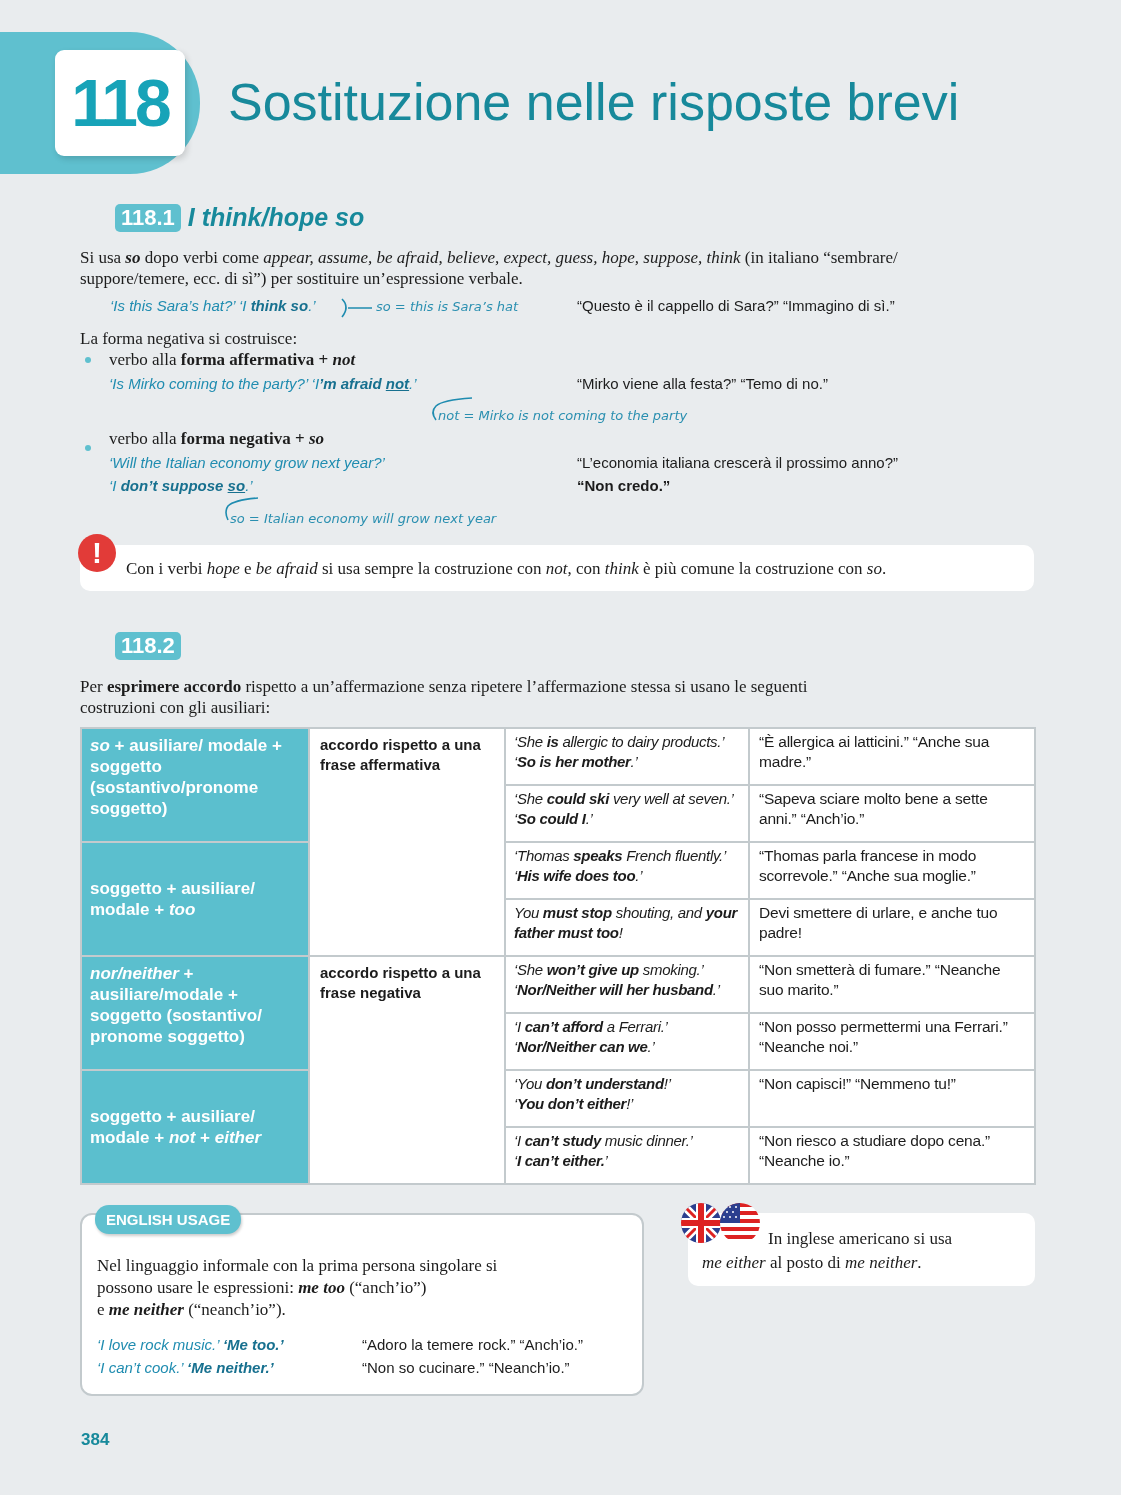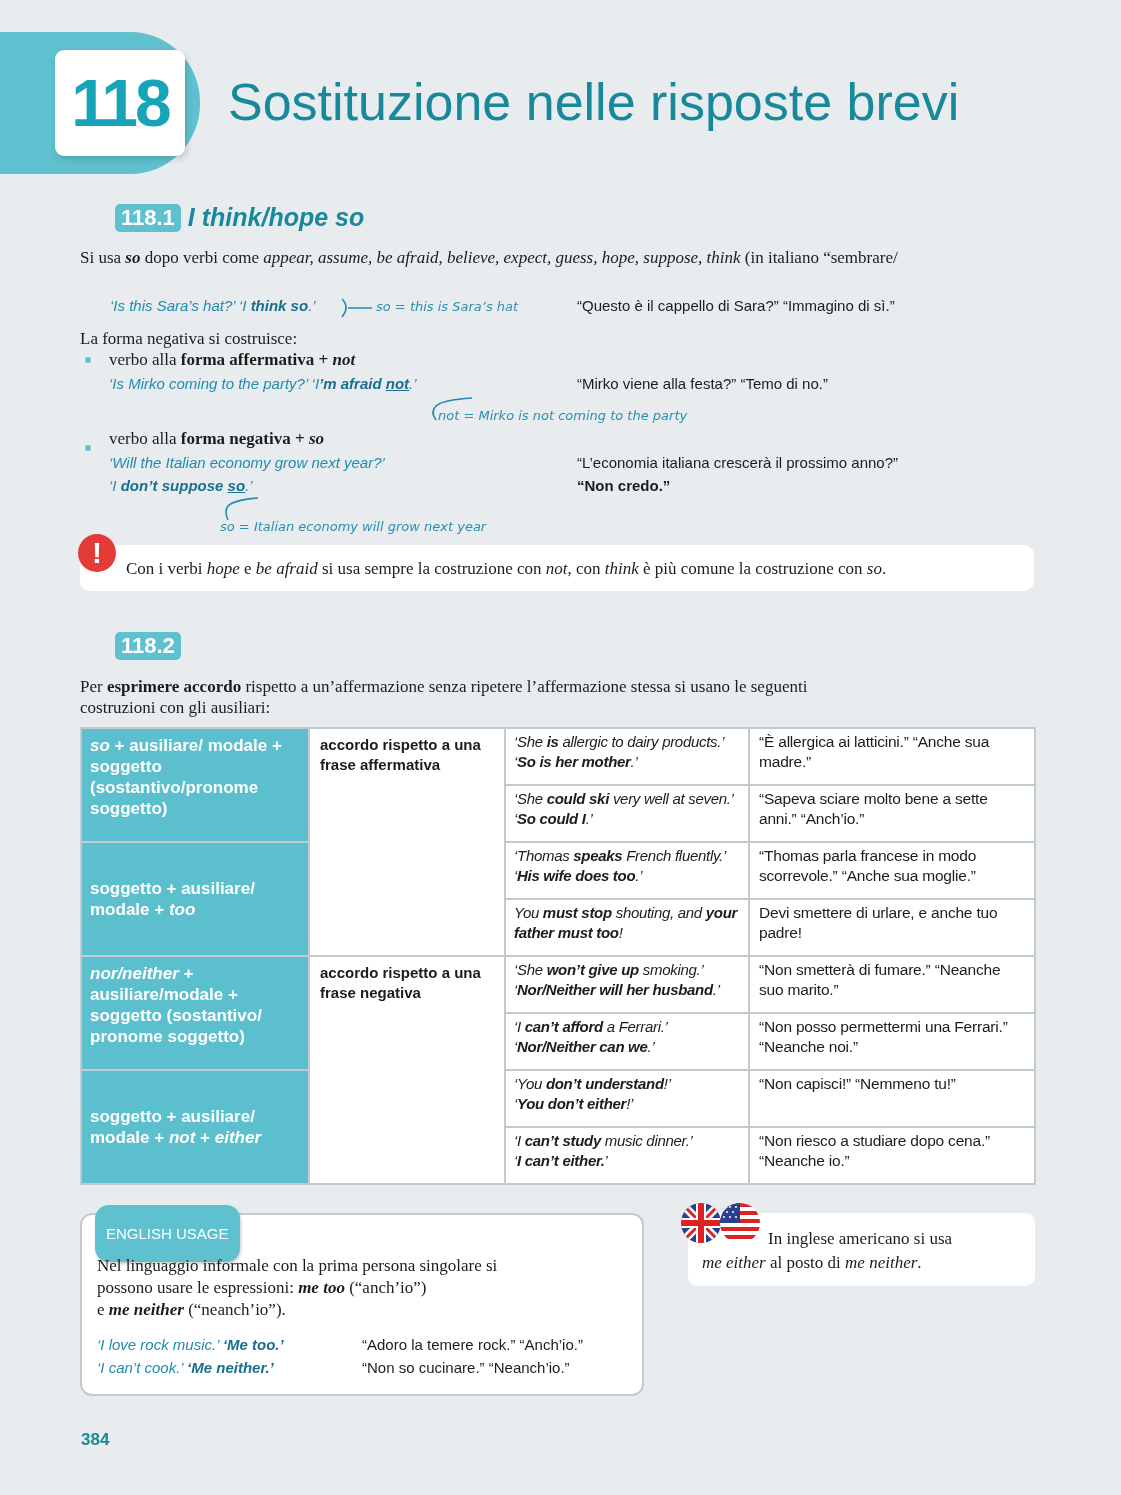--- a/index.html
+++ b/index.html
@@ -46,21 +46,21 @@
   td.ctx { background: #fff; font-weight: bold; font-size: 15px; line-height: 20px; padding: 6px 10px;
     width: 196px; vertical-align: middle; }
   td.eng { background: #fff; font-size: 15px; line-height: 20px; padding: 3px 8px; width: 244px;
     font-style: italic; letter-spacing: -0.3px; }
   td.ita { background: #fff; font-size: 15.5px; line-height: 20px; padding: 3px 9px; letter-spacing: -0.2px; }
   td.eng b { font-weight: bold; }
 
   .usage-box { position: absolute; left: 80px; top: 1213px; width: 564px; height: 183px;
     border: 2px solid #c3cacd; border-radius: 12px; background: #fff; }
   .usage-tag { position: absolute; left: 95px; top: 1205px; background: #5fc0cf; color: #fff;
-    font-family: "Liberation Sans", sans-serif; font-weight: normal; font-size: 15px; padding: 20px 11px;
+    font-family: "Liberation Sans", sans-serif; font-weight: bold; font-size: 15px; padding: 6px 11px;
     border-radius: 14px; box-shadow: 1px 2px 3px rgba(0,0,0,0.2); }
 
   .us-box { position: absolute; left: 688px; top: 1213px; width: 347px; height: 73px;
     background: #fff; border-radius: 10px; }
   .flag { position: absolute; width: 40px; height: 40px; border-radius: 50%; overflow: hidden; }
 
   .page-num { position: absolute; left: 81px; top: 1430px; font-family: "Liberation Sans", sans-serif;
     font-weight: bold; font-size: 17px; color: #17899b; }
 </style>
 </head>
@@ -72,20 +72,21 @@
 </div>
 <div class="chapter-title">Sostituzione nelle risposte brevi</div>
 
 <div class="sec-head" style="top:203px;">
   <span class="sec-badge">118.1</span>
   <span class="sec-title"><i>I think/hope so</i></span>
 </div>
 
 <div class="p" style="left:80px; top:247px; width:960px;">
   <span>Si usa </span><b><i>so</i></b><span> dopo verbi come </span><i>appear, assume, be afraid, believe, expect, guess, hope, suppose, think</i><span> (in italiano “sembrare/</span><br>
+  <span>suppore/temere, ecc. di sì”) per sostituire un’espressione verbale.</span>
 </div>
 
 <div class="abs ex" style="left:110px; top:297px;">
   <span>‘Is this Sara’s hat?’ ‘I </span><b>think so</b><span>.’</span>
 </div>
 <svg class="abs" style="left:340px; top:297px;" width="34" height="22">
   <path d="M2 2 Q10 10 2 20 M8 11 L32 11" stroke="#1f8cb0" stroke-width="1.6" fill="none"></path>
 </svg>
 <div class="abs note" style="left:376px; top:299px;">so = this is Sara’s hat</div>
 <div class="abs tr" style="left:577px; top:297px;">“Questo è il cappello di Sara?” “Immagino di sì.”</div>
@@ -109,21 +110,21 @@
 <div class="p" style="left:109px; top:428px;">
   <span>verbo alla </span><b>forma negativa + </b><b><i>so</i></b>
 </div>
 <div class="abs ex" style="left:109px; top:454px;">‘Will the Italian economy grow next year?’</div>
 <div class="abs ex" style="left:109px; top:477px;">
   <span>‘I </span><b>don’t suppose </b><b style="text-decoration:underline;">so</b><span>.’</span>
 </div>
 <svg class="abs" style="left:222px; top:496px;" width="40" height="26">
   <path d="M36 2 Q12 4 6 10 Q2 16 6 24" stroke="#1f8cb0" stroke-width="1.6" fill="none"></path>
 </svg>
-<div class="abs note" style="left:220px; top:511px;margin-top:8px;">so = Italian economy will grow next year</div>
+<div class="abs note" style="left:230px; top:511px;">so = Italian economy will grow next year</div>
 <div class="abs tr" style="left:577px; top:454px;">“L’economia italiana crescerà il prossimo anno?”</div>
 <div class="abs tr" style="left:577px; top:477px;font-weight:bold;">“Non credo.”</div>
 
 <div class="warn-box"></div>
 <div class="warn-icon">!</div>
 <div class="p" style="left:126px; top:558px;">
   <span>Con i verbi </span><i>hope</i><span> e </span><i>be afraid</i><span> si usa sempre la costruzione con </span><i>not</i><span>, con </span><i>think</i><span> è più comune la costruzione con </span><i>so</i><span>.</span>
 </div>
 
 <div class="sec-head" style="top:632px;">

